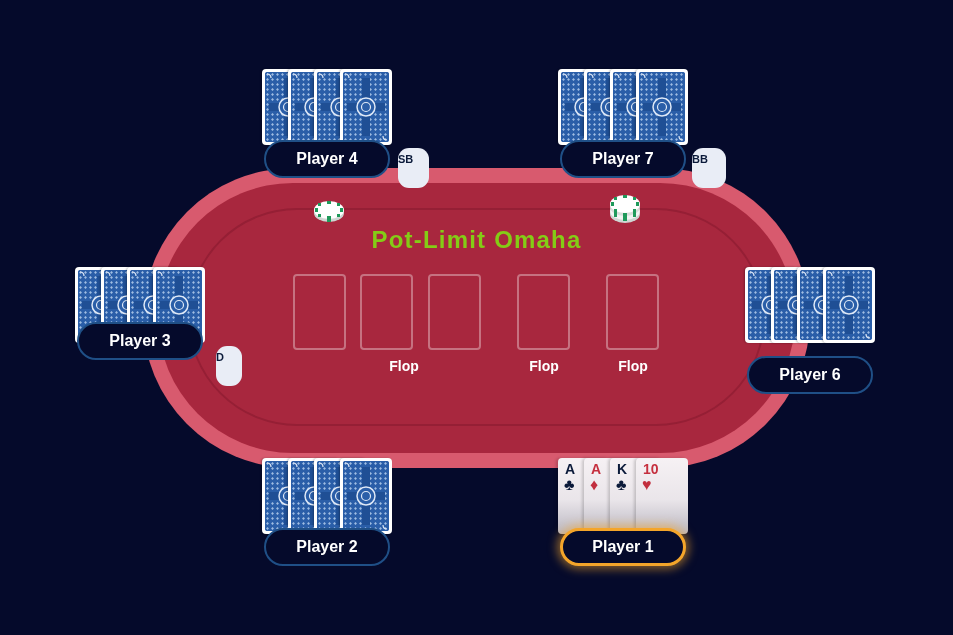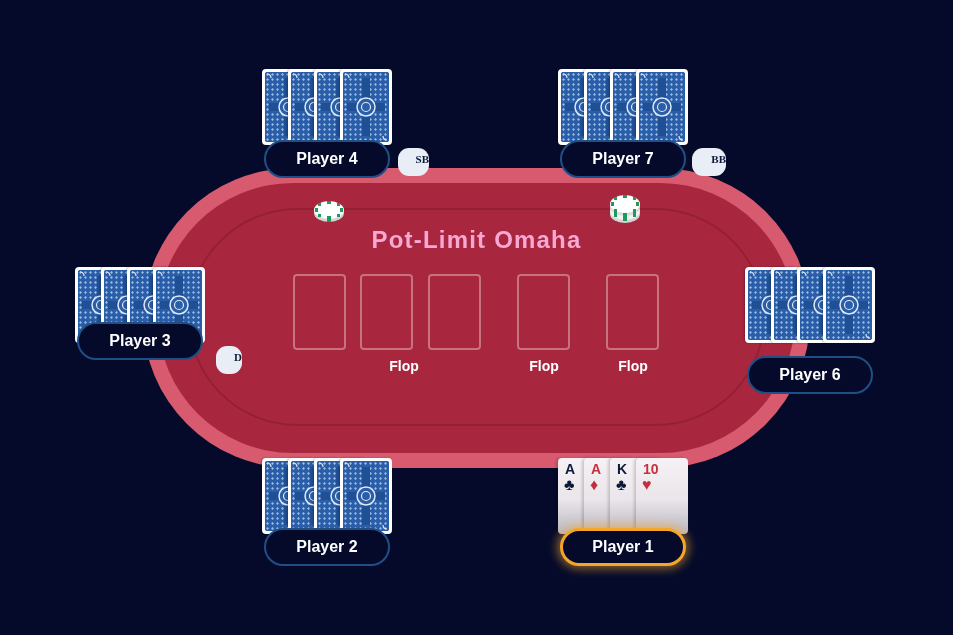--- a/index.html
+++ b/index.html
@@ -14,21 +14,21 @@
     .table-felt {
       position:absolute; left:158px; top:183px; width:637px; height:270px;
       background:#a8273e; border-radius:135px;
     }
     .felt-line {
       position:absolute; left:188px; top:208px; width:577px; height:218px;
       border:2px solid #951f35; border-radius:109px; box-sizing:border-box;
     }
     .title {
       position:absolute; left:0; top:226px; width:953px; text-align:center;
-      color:#f9a8d4; font-weight:bold; font-size:24px; letter-spacing:1.2px;
+      color:#84cc16; font-weight:bold; font-size:24px; letter-spacing:1.2px;
     }
     .slot {
       position:absolute; top:274px; width:53px; height:76px;
       border:2px solid rgba(255,255,255,0.35); border-radius:4px; box-sizing:border-box;
     }
     .slot-label {
       position:absolute; top:358px; color:#fff; font-size:14px; font-weight:bold;
       transform:translateX(-50%);
     }
     .chip { position:absolute; }
@@ -50,22 +50,22 @@
     .player-pill {
       position:absolute; width:126px; height:38px; border-radius:19px;
       background:#050a2b; border:2px solid #1f4f86; box-sizing:border-box;
       color:#fff; font-weight:bold; font-size:16px; text-align:center; line-height:34px;
     }
     .player-pill.active {
       border:3px solid #f4a52a; line-height:32px;
       box-shadow:0 0 10px 3px rgba(244,165,42,0.55);
     }
     .badge {
-      position:absolute; height:28px; border-radius:11px; background:#e9edf6;
-      color:#0b1a3a; font-weight:bold; font-size:11px; text-align:right; line-height:22px;font-family:Liberation Serif, serif;
+      position:absolute; height:40px; border-radius:11px; background:#e9edf6;
+      color:#0b1a3a; font-weight:bold; font-size:11px; text-align:left; line-height:22px;
     }
   </style>
 </head>
 <body>
 
 <div class="table-rail"></div>
 <div class="table-felt"></div>
 <div class="felt-line"></div>
 
 <div class="title">Pot-Limit Omaha</div>

